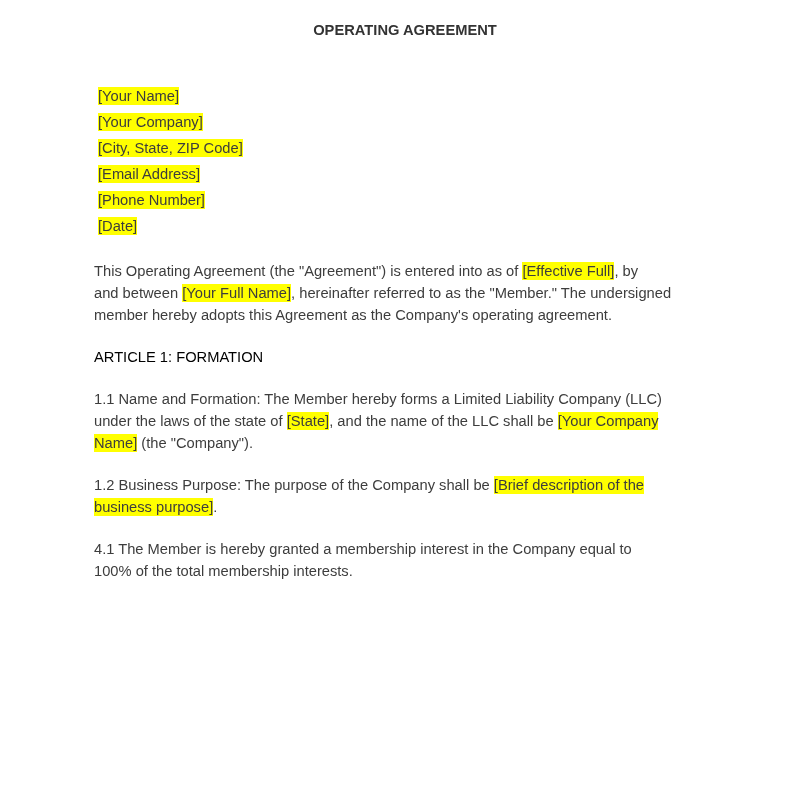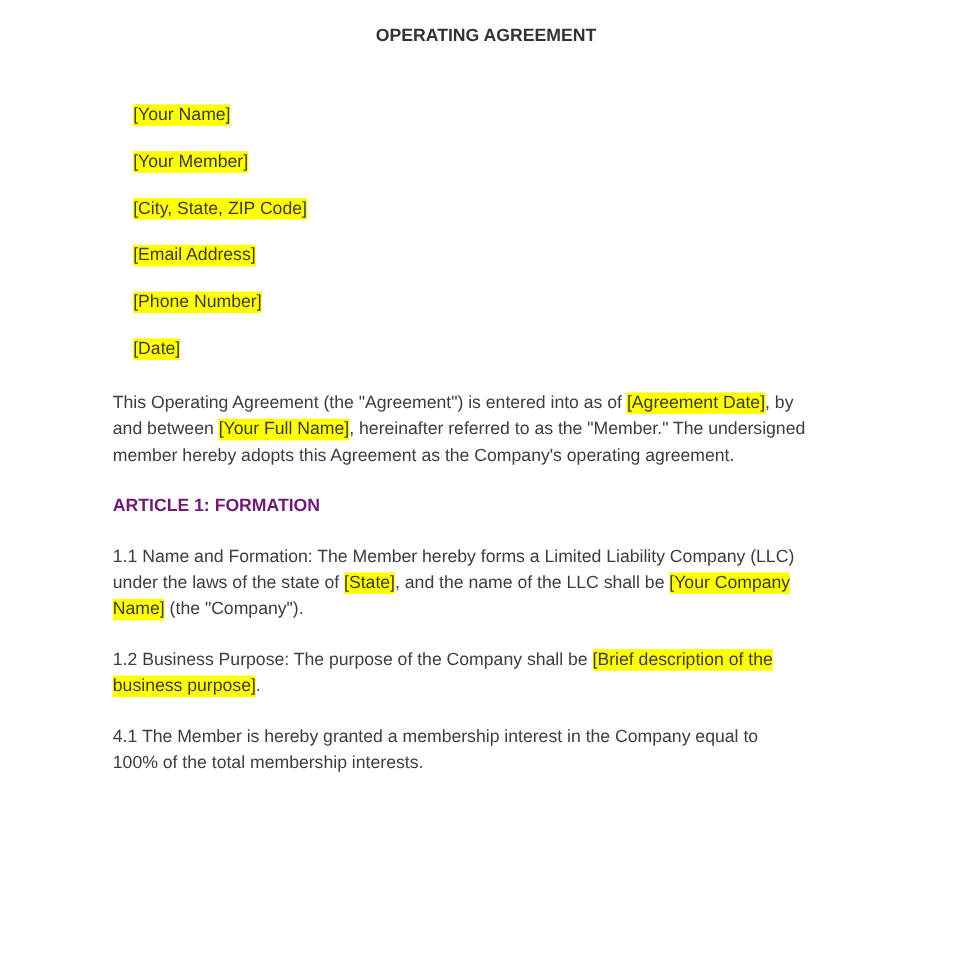--- a/index.html
+++ b/index.html
@@ -26,54 +26,54 @@
     font-size: 14.7px;
     line-height: 22px;
     font-weight: 700;
     text-align: center;
     color: #333333;
   }
   .address-block {
     margin: 0 0 23px 0;
   }
   .address-line {
-    margin: 17px;
+    margin: 4px;
   }
   .para {
     margin: 0 0 20px 0;
     white-space: pre-wrap;
   }
   .article-heading {
     margin: 0 0 20px 0;
     font-size: 14.7px;
     line-height: 22px;
-    font-weight: 700;
-    color: #701a75;
+    font-weight: 400;
+    color: #000000;
   }
   .hl {
     background: #ffff00;
     padding: 1px 0;
     white-space: pre-wrap;
   }
 </style>
 </head>
 <body>
 
 <div class="page">
   <h1 class="doc-title">OPERATING AGREEMENT</h1>
   <div id="doc-body">
       <div class="address-block">
         <p class="address-line"><span class="hl">[Your Name]</span></p>
-        <p class="address-line"><span class="hl">[Your Member]</span></p>
+        <p class="address-line"><span class="hl">[Your Company]</span></p>
         <p class="address-line"><span class="hl">[City, State, ZIP Code]</span></p>
         <p class="address-line"><span class="hl">[Email Address]</span></p>
         <p class="address-line"><span class="hl">[Phone Number]</span></p>
         <p class="address-line"><span class="hl">[Date]</span></p>
       </div>
-      <p class="para">This Operating Agreement (the "Agreement") is entered into as of <span class="hl">[Agreement Date]</span>, by
+      <p class="para">This Operating Agreement (the "Agreement") is entered into as of <span class="hl">[Effective Full]</span>, by
 and between <span class="hl">[Your Full Name]</span>, hereinafter referred to as the "Member." The undersigned
 member hereby adopts this Agreement as the Company's operating agreement.</p>
       <h2 class="article-heading">ARTICLE 1: FORMATION</h2>
       <p class="para">1.1 Name and Formation: The Member hereby forms a Limited Liability Company (LLC)
 under the laws of the state of <span class="hl">[State]</span>, and the name of the LLC shall be <span class="hl">[Your Company
 Name]</span> (the "Company").</p>
       <p class="para">1.2 Business Purpose: The purpose of the Company shall be <span class="hl">[Brief description of the
 business purpose]</span>.</p>
       <p class="para">4.1 The Member is hereby granted a membership interest in the Company equal to
 100% of the total membership interests.</p>

